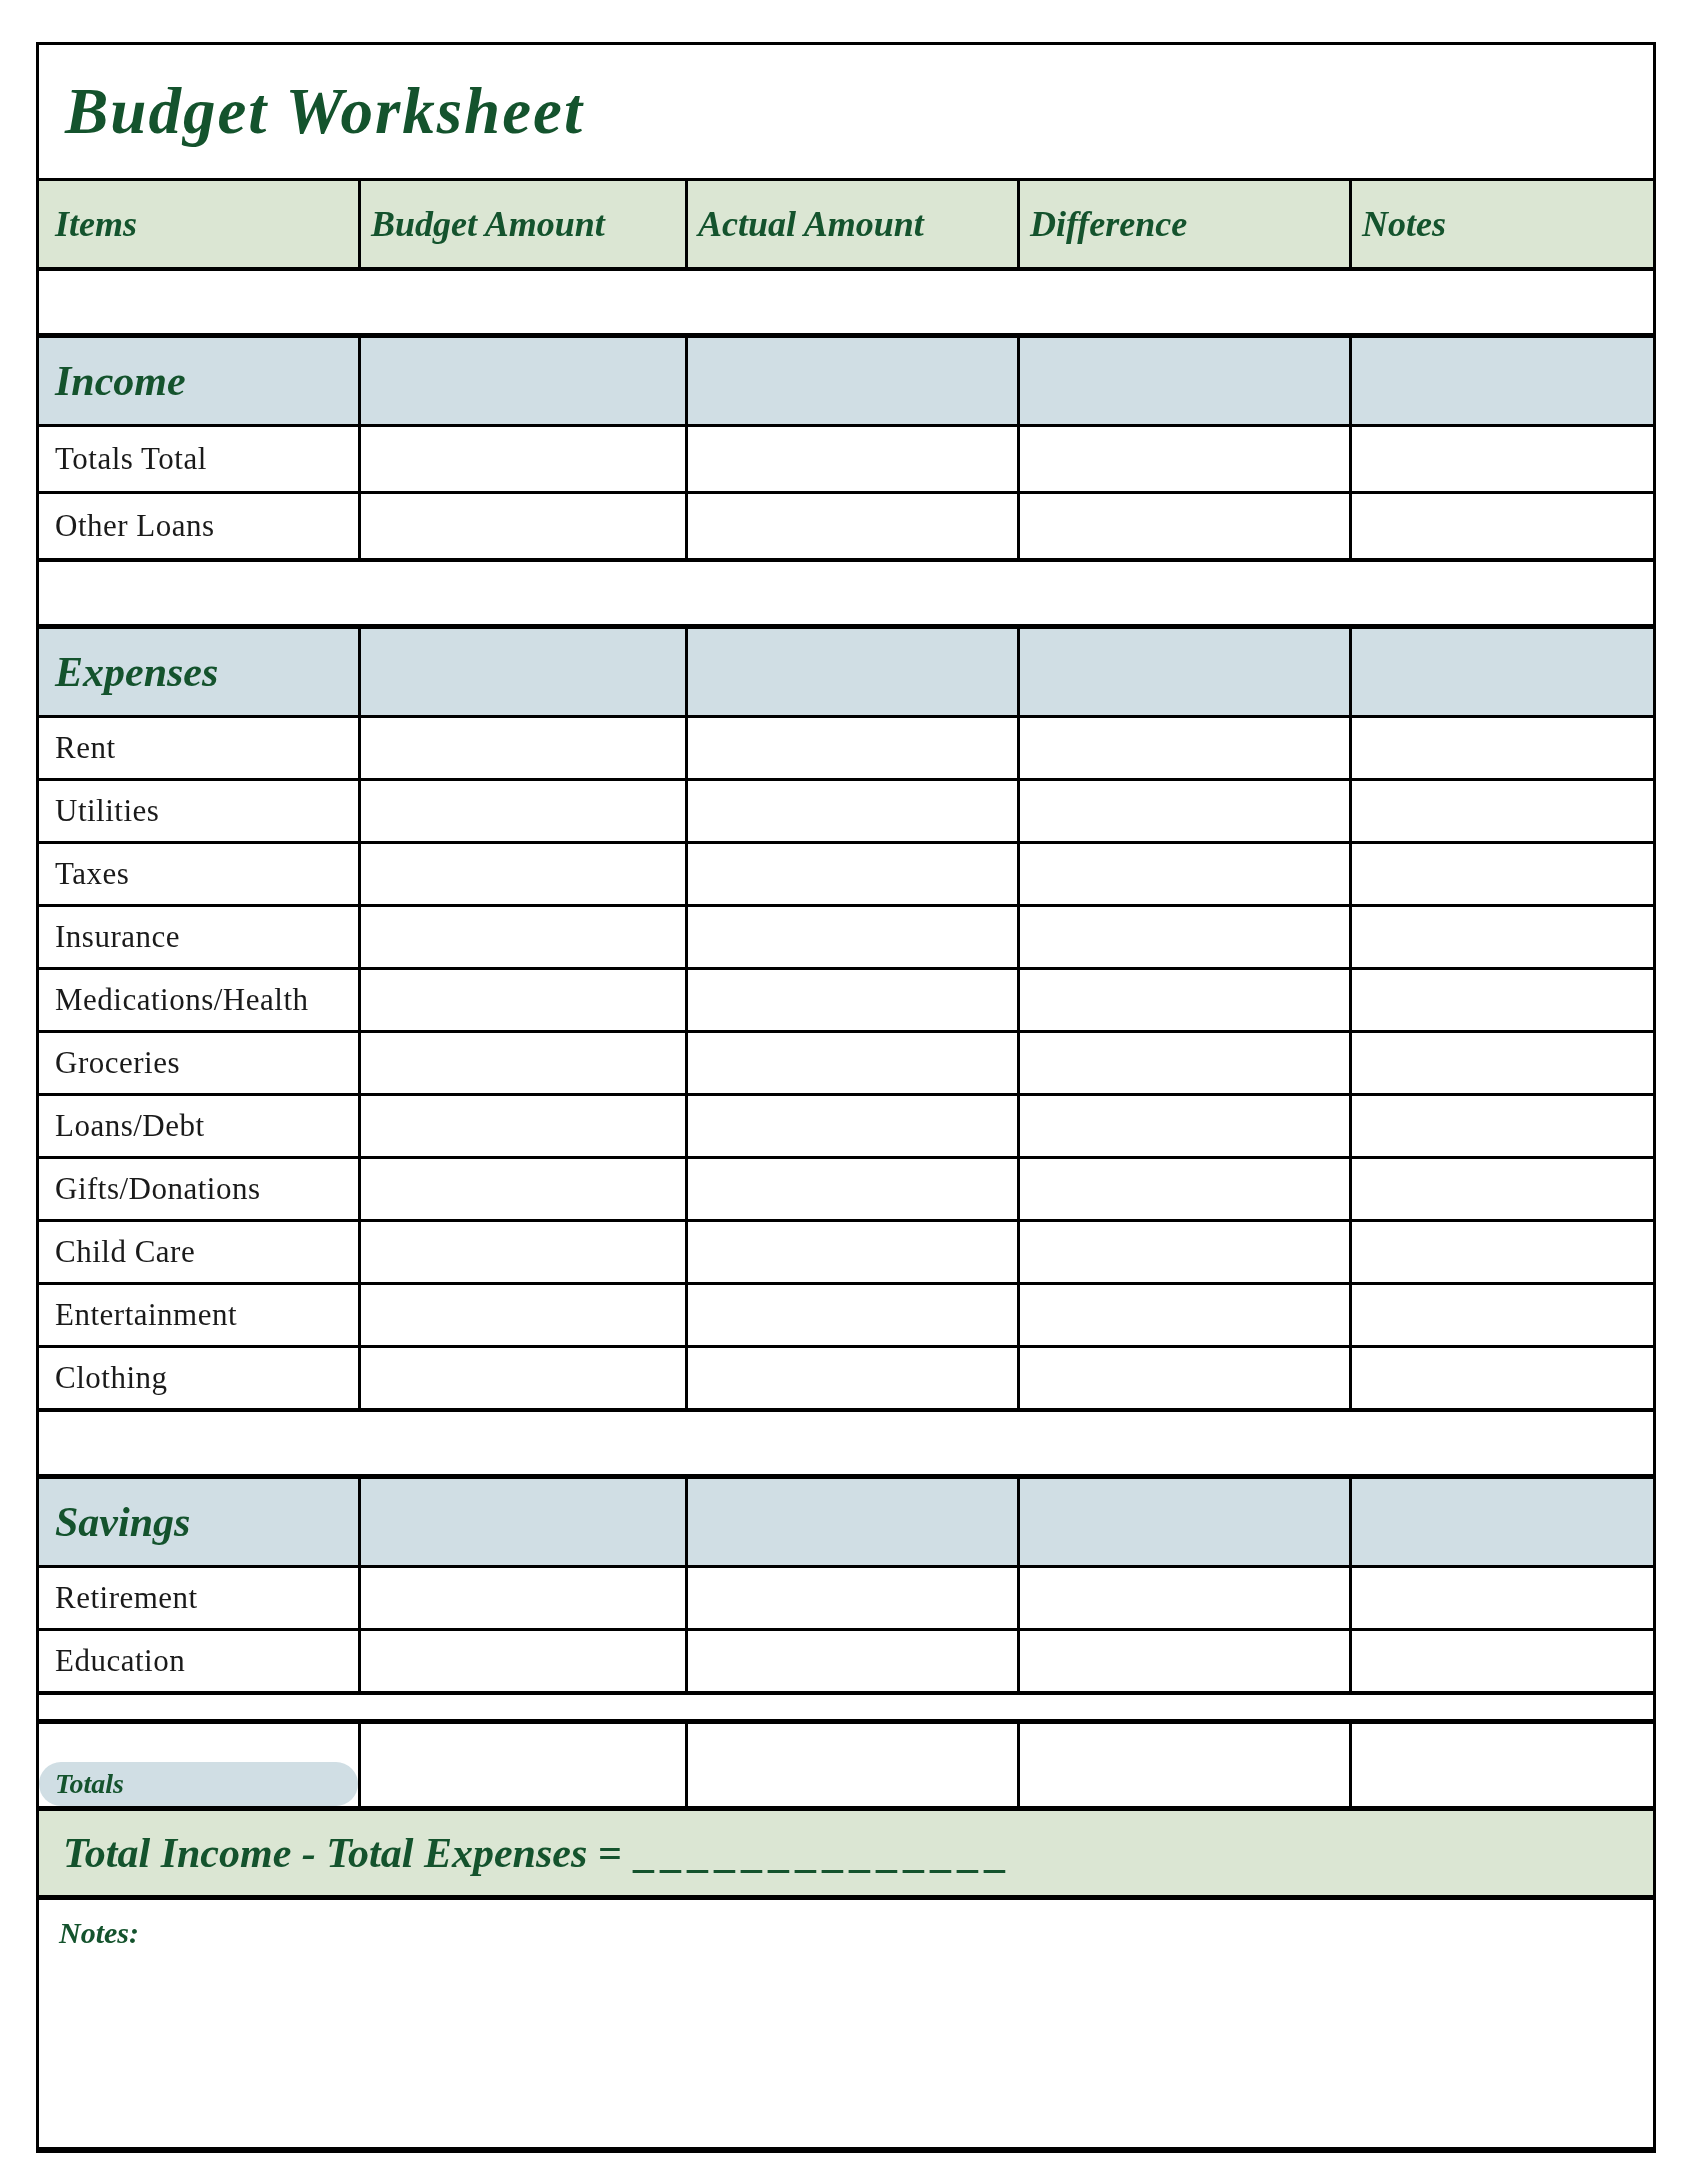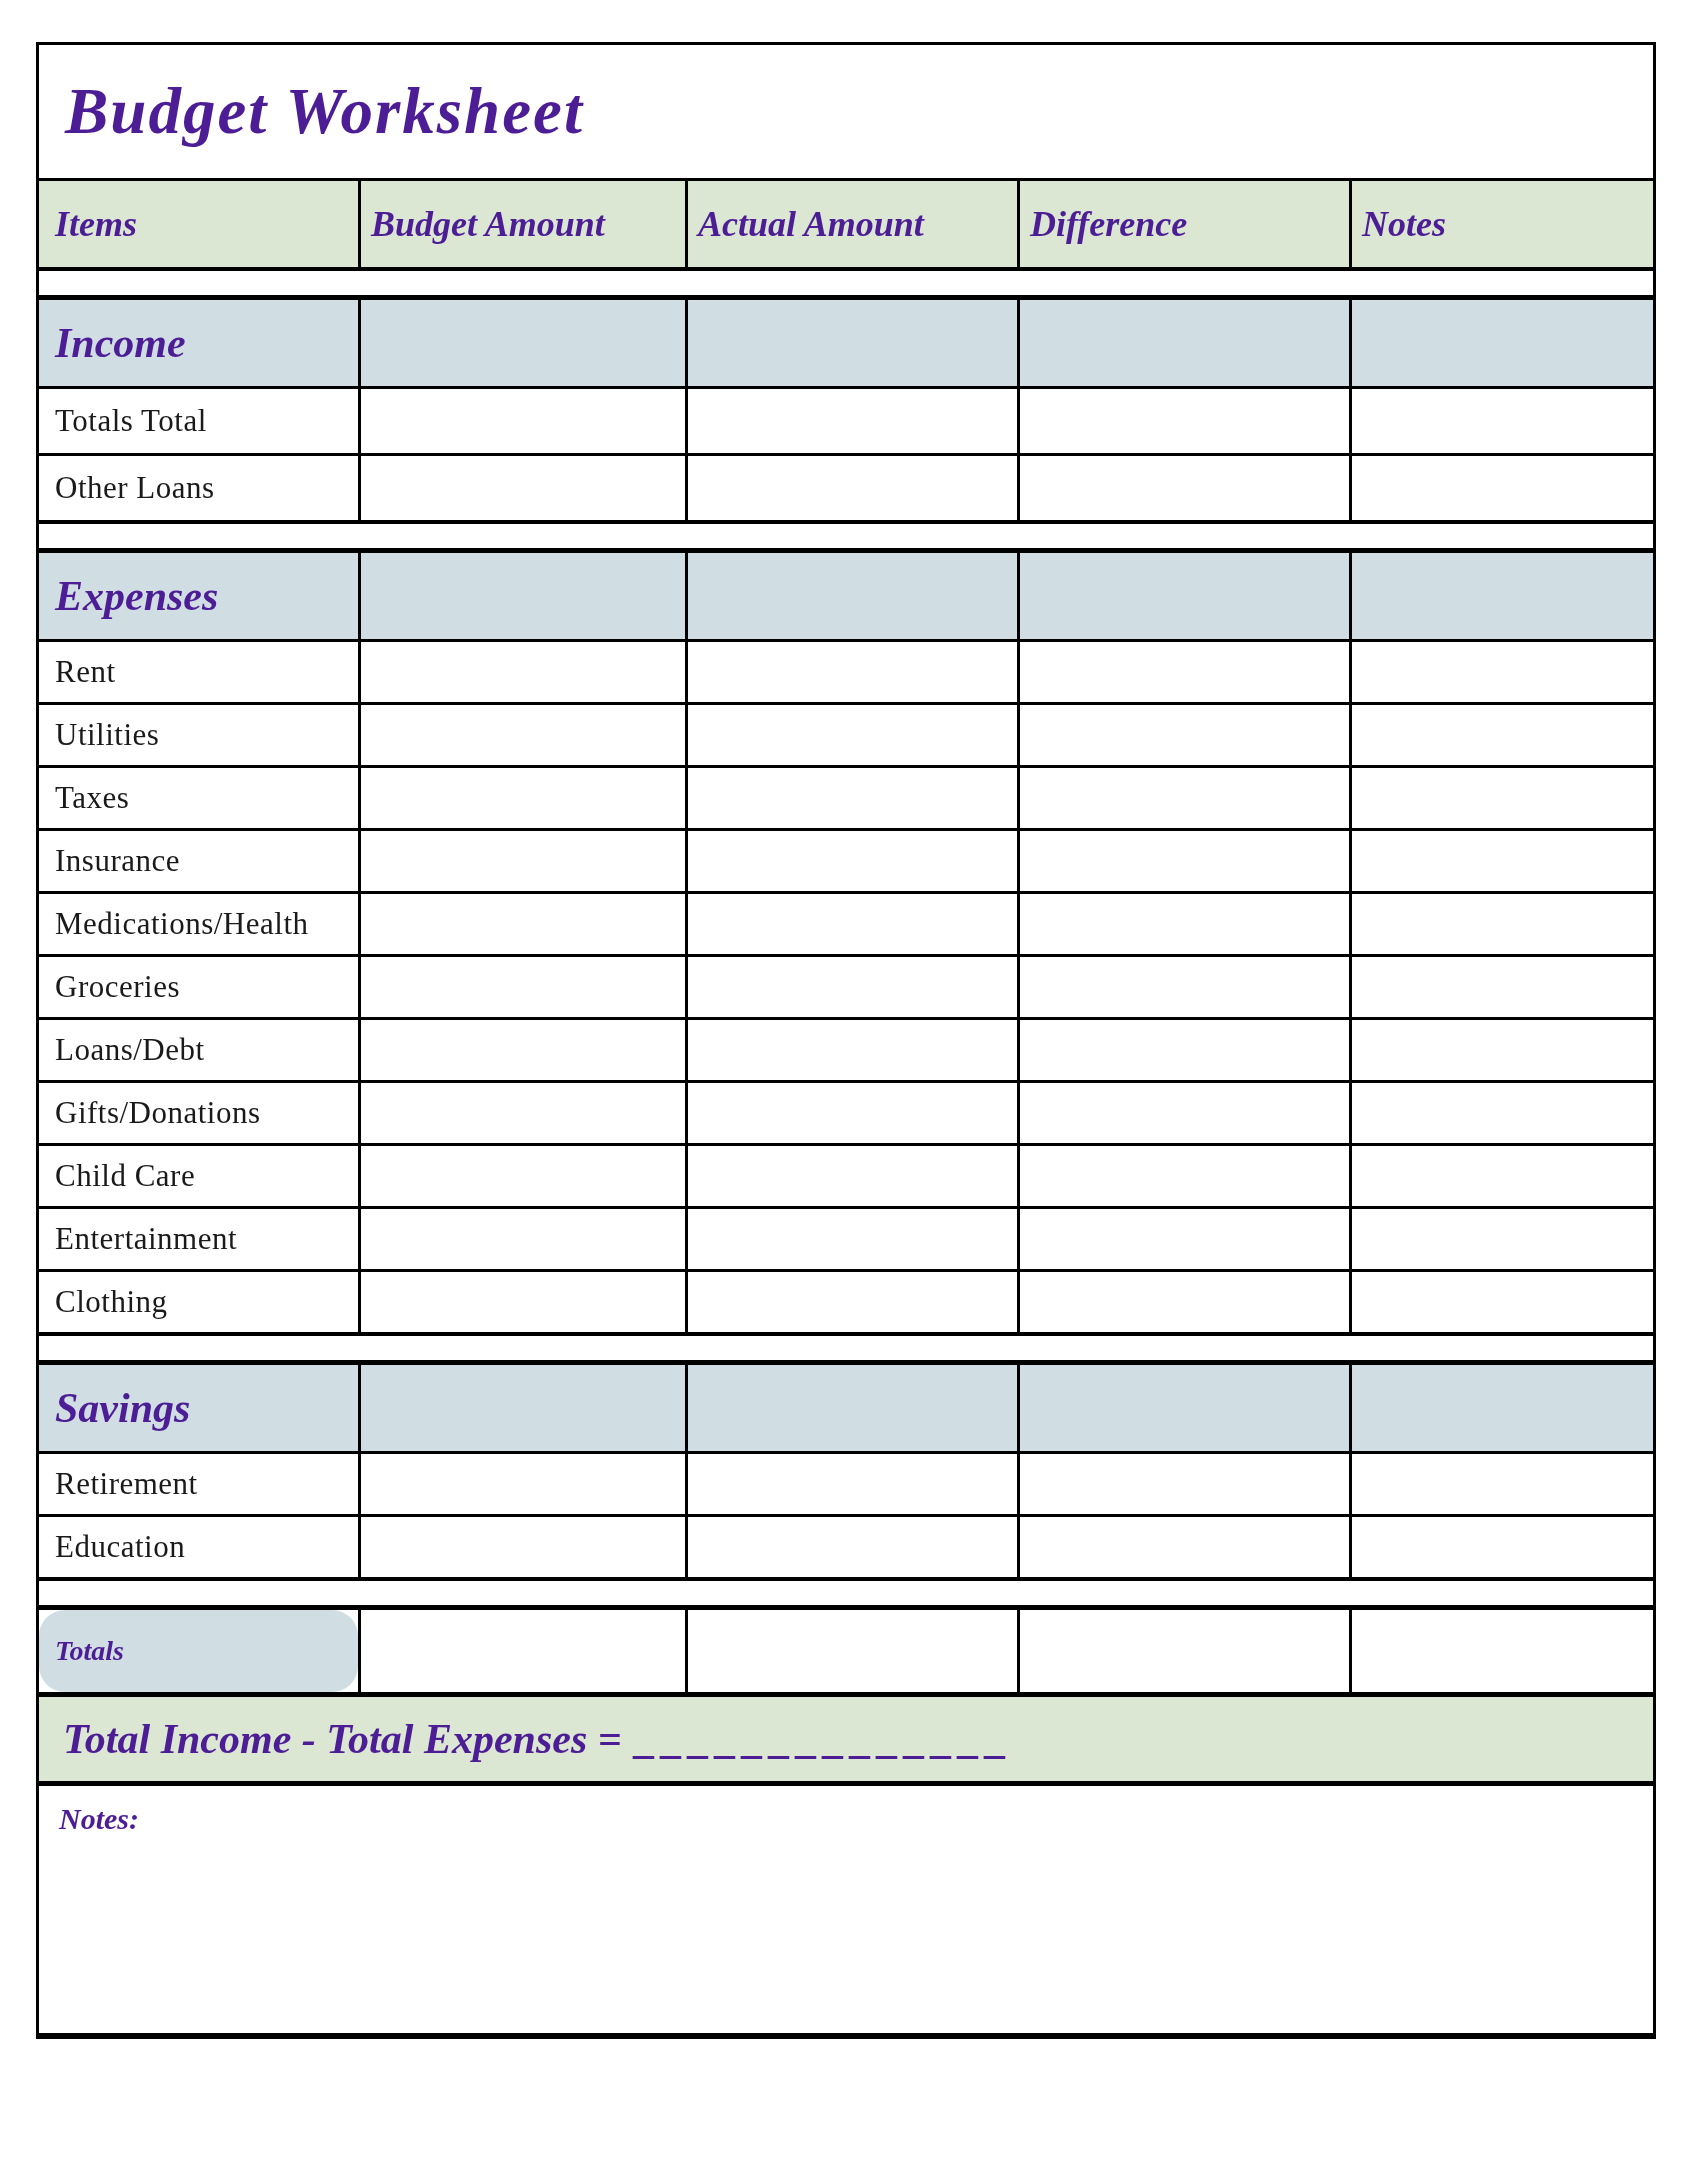--- a/index.html
+++ b/index.html
@@ -11,24 +11,24 @@
   
   .row{box-sizing:border-box;}
   .bt3{border-top:3px solid #000;}
   .bt4{border-top:4px solid #000;}
   .bt5{border-top:5px solid #000;}
   .grid{display:grid;grid-template-columns:319px 327px 332px 332px 1fr;}
   .cell{box-sizing:border-box;display:flex;align-items:center;padding-left:16px;}
   .grid > .cell + .cell{border-left:3px solid #000;padding-left:10px;}
 
   .green{background:var(--header-green,#dbe6d3);}
-  .blue{background:var(--section-blue,#d0dee4);}
+  .blue{background:var(--section-blue,#d0dee4);margin-top:38px;}
 
   
-  .hand{font-family:cursive;font-style:italic;font-weight:700;color:#4c1d95;}
+  .hand{font-family:cursive;font-style:italic;font-weight:700;color:#14532d;}
   .serif-label{font-family:"Liberation Serif","DejaVu Serif",serif;
                font-size:31px;color:#1a1a1a;letter-spacing:0.5px;}
 
   .title-row{height:133px;display:flex;align-items:center;padding-left:26px;}
   .title-text{font-size:65px;letter-spacing:2px;}
 
   .colhead-row{height:89px;}
   .colhead-row .cell{font-size:36px;}
 
   .gap-row{height:28px;background:#fff;}

